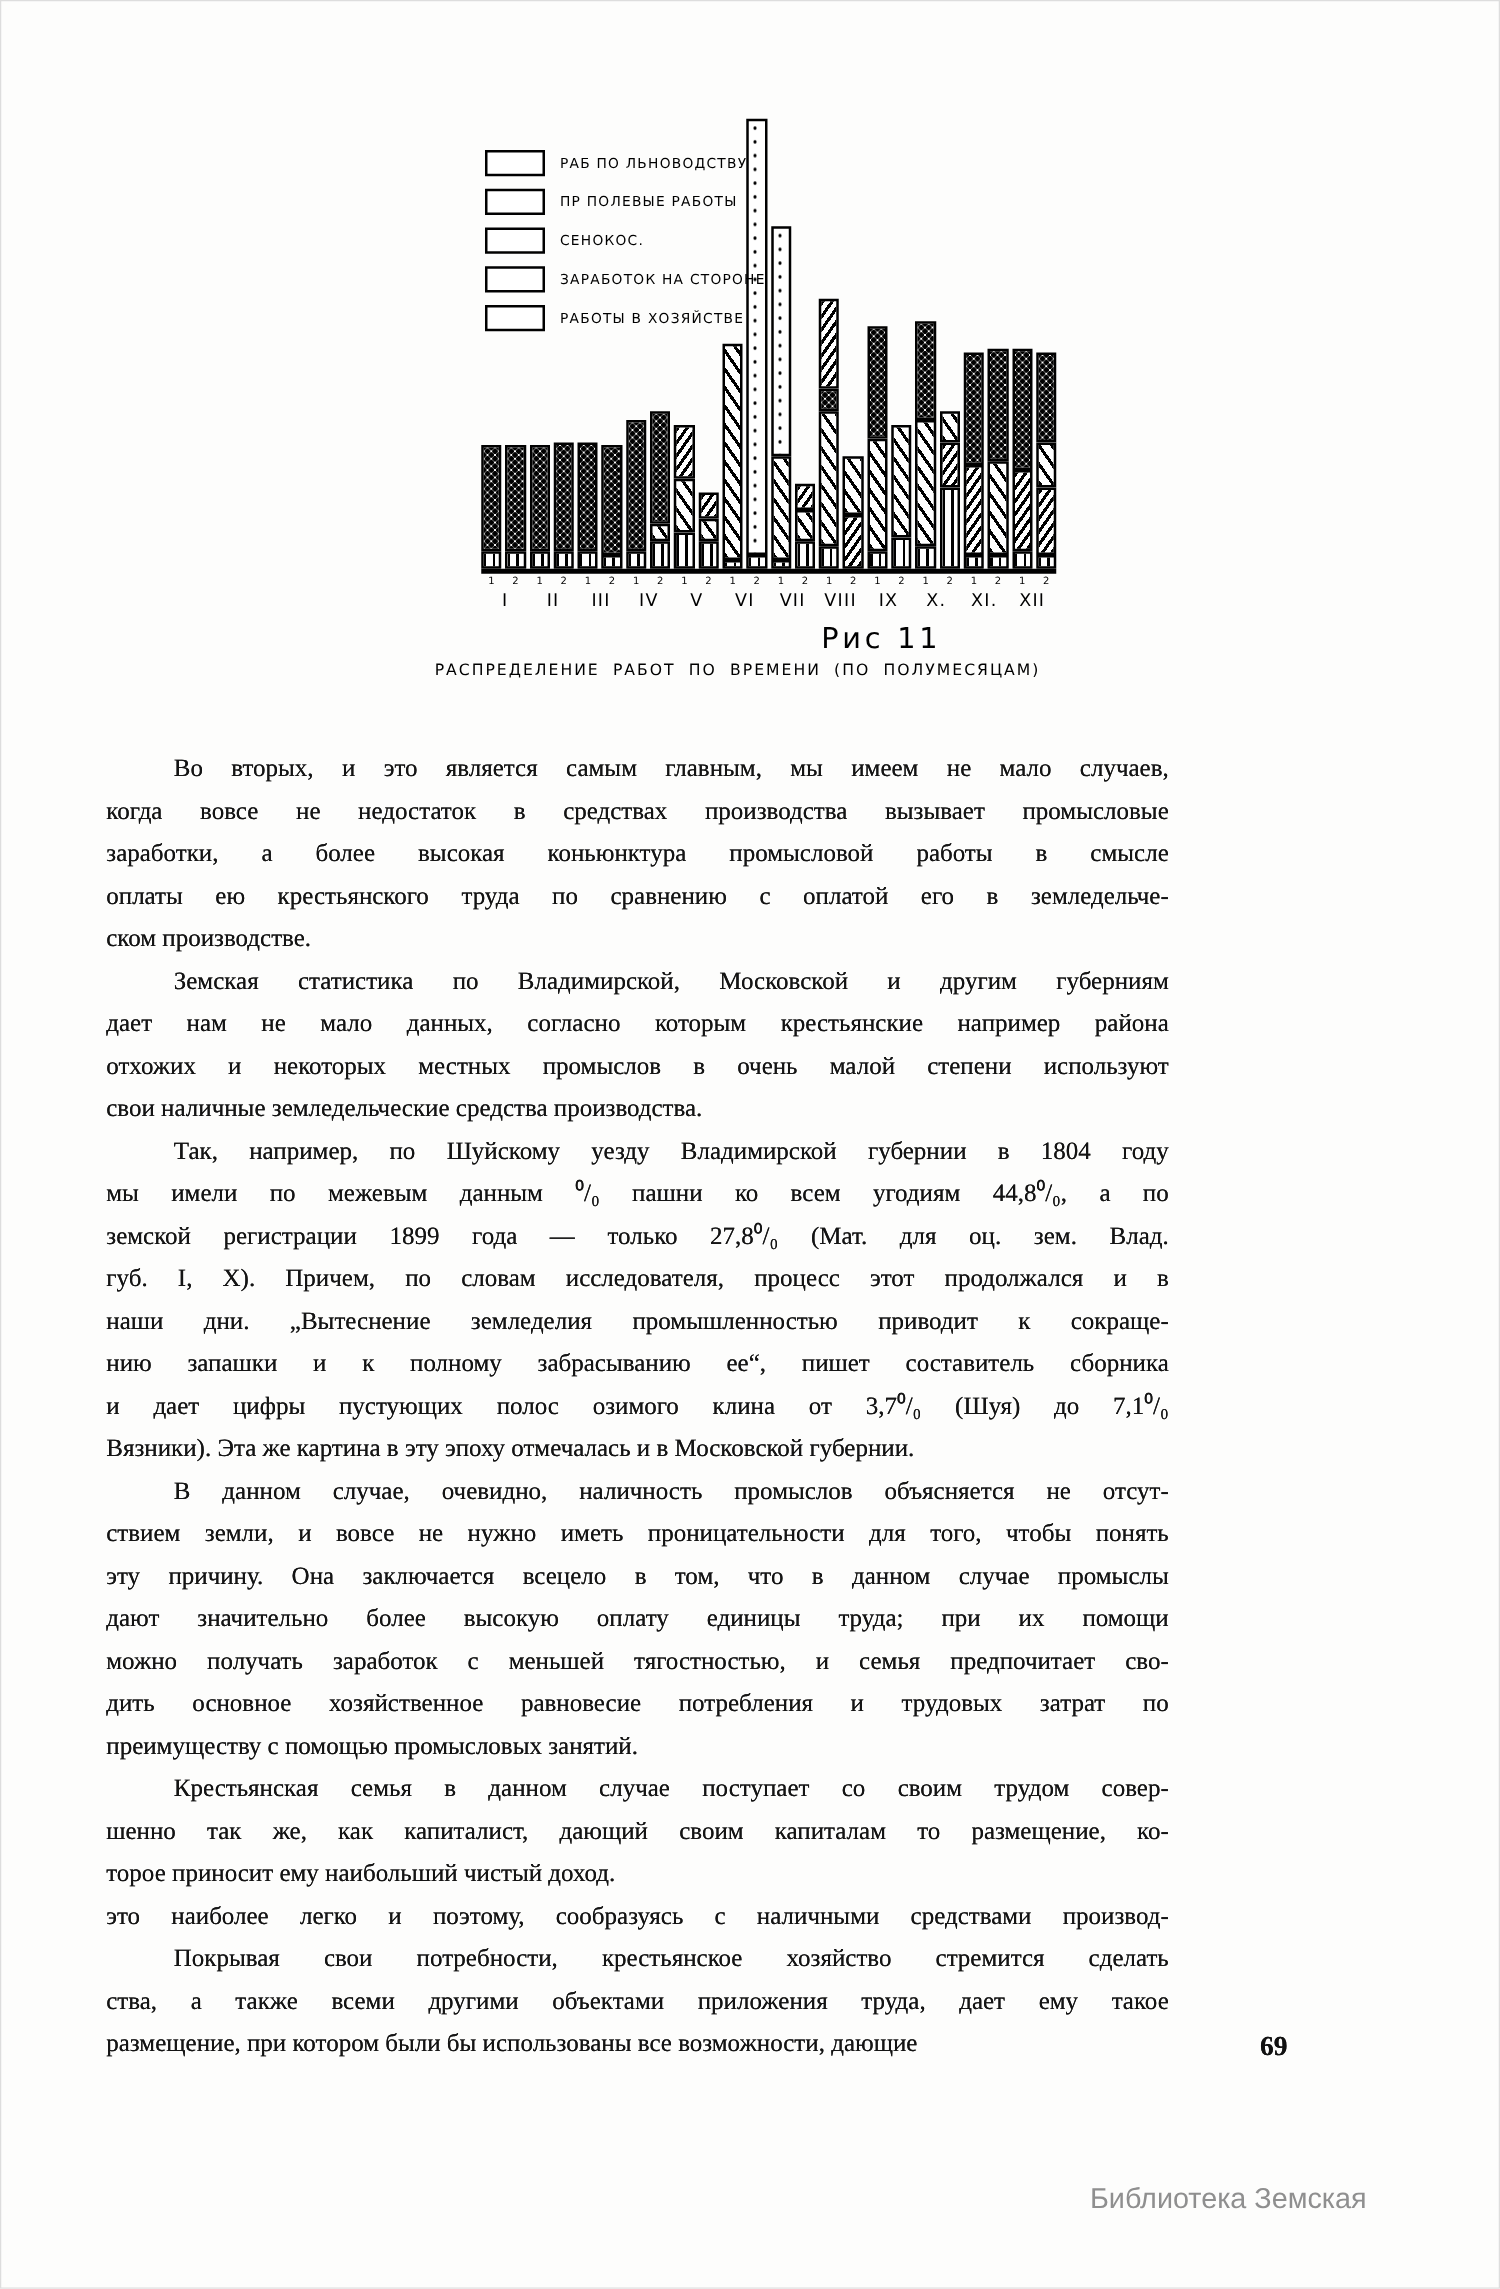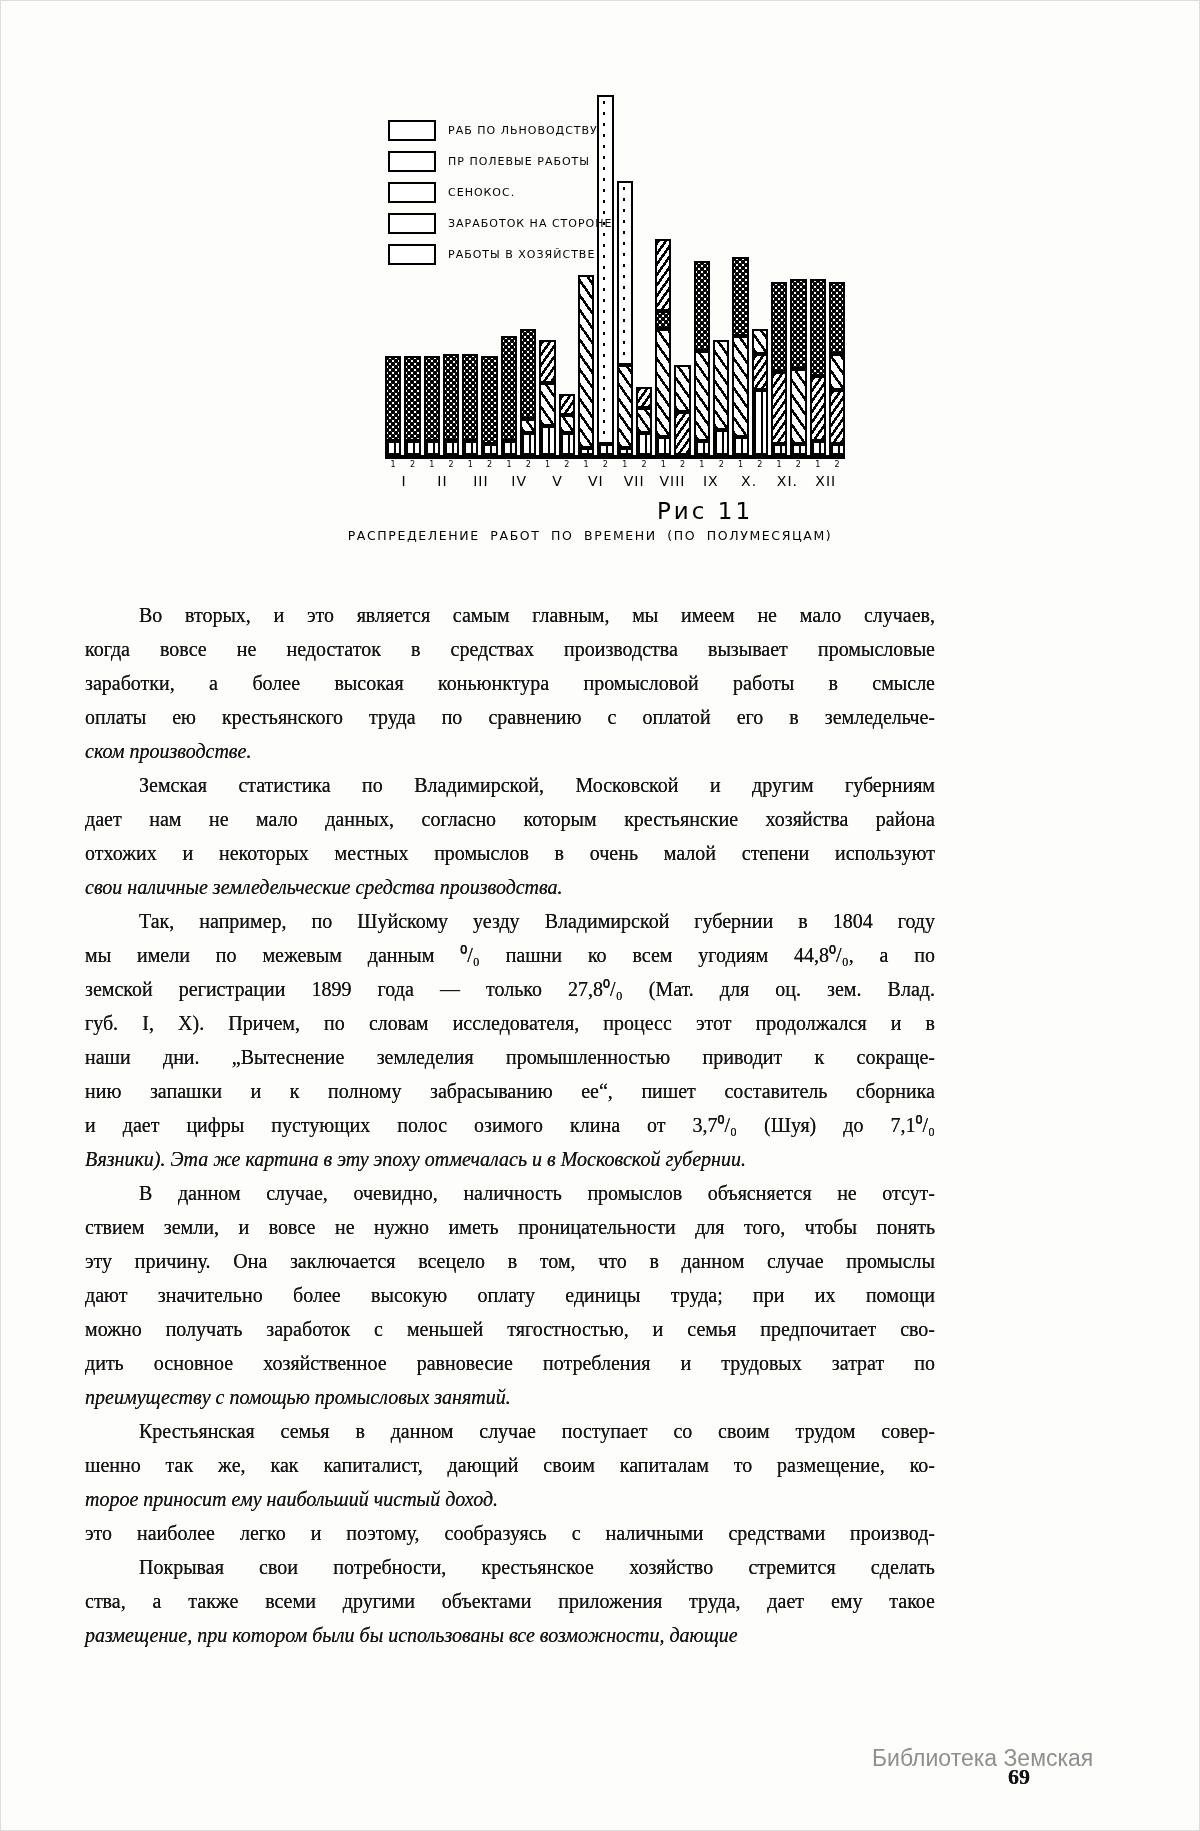--- a/index.html
+++ b/index.html
@@ -50,24 +50,24 @@
     text-transform:uppercase; letter-spacing:1.6px; word-spacing:5px; white-space:nowrap;
   }
   
   .textblock { position:absolute; left:85px; top:598px; width:850px; }
   .line {
     font:20px/34px "Liberation Serif", serif; color:#141414;
     text-align:justify; text-align-last:justify;
     text-shadow:0 0 0.5px #222; white-space:normal;
   }
   .line.first { padding-left:54px; }
-  .line.last  { text-align-last:left;font-style:italic; }
+  .line.last  { text-align-last:left; }
   
   .page-number {
-    position:absolute; left:1008px; top:1764px;
+    position:absolute; left:1008px; top:1624px;
     font:22px/26px "Liberation Serif", serif; font-weight:bold; color:#111;
     text-shadow:0 0 0.5px #222;
   }
   .watermark {
     position:absolute; left:872px; top:1744px;
     font:23px/28px "Liberation Sans", sans-serif; color:#8f8f8f;
   }
 </style>
 </head>
 <body>
@@ -254,21 +254,21 @@
     <div class="fig-caption">Распределение работ по времени (по полумесяцам)</div>
   </div>
 
   <div class="textblock" id="textblock">
       <div class="line first">Во вторых, и это является самым главным, мы имеем не мало случаев,</div>
       <div class="line">когда вовсе не недостаток в средствах производства вызывает промысловые</div>
       <div class="line">заработки, а более высокая коньюнктура промысловой работы в смысле</div>
       <div class="line">оплаты ею крестьянского труда по сравнению с оплатой его в земледельче-</div>
       <div class="line last">ском производстве.</div>
       <div class="line first">Земская статистика по Владимирской, Московской и другим губерниям</div>
-      <div class="line">дает нам не мало данных, согласно которым крестьянские хозяйства района</div>
+      <div class="line">дает нам не мало данных, согласно которым крестьянские например района</div>
       <div class="line">отхожих и некоторых местных промыслов в очень малой степени используют</div>
       <div class="line last">свои наличные земледельческие средства производства.</div>
       <div class="line first">Так, например, по Шуйскому уезду Владимирской губернии в 1804 году</div>
       <div class="line">мы имели по межевым данным ⁰/₀ пашни ко всем угодиям 44,8⁰/₀, а по</div>
       <div class="line">земской регистрации 1899 года — только 27,8⁰/₀ (Мат. для оц. зем. Влад.</div>
       <div class="line">губ. I, X). Причем, по словам исследователя, процесс этот продолжался и в</div>
       <div class="line">наши дни. „Вытеснение земледелия промышленностью приводит к сокраще-</div>
       <div class="line">нию запашки и к полному забрасыванию ее“, пишет составитель сборника</div>
       <div class="line">и дает цифры пустующих полос озимого клина от 3,7⁰/₀ (Шуя) до 7,1⁰/₀</div>
       <div class="line last">Вязники). Эта же картина в эту эпоху отмечалась и в Московской губернии.</div>

